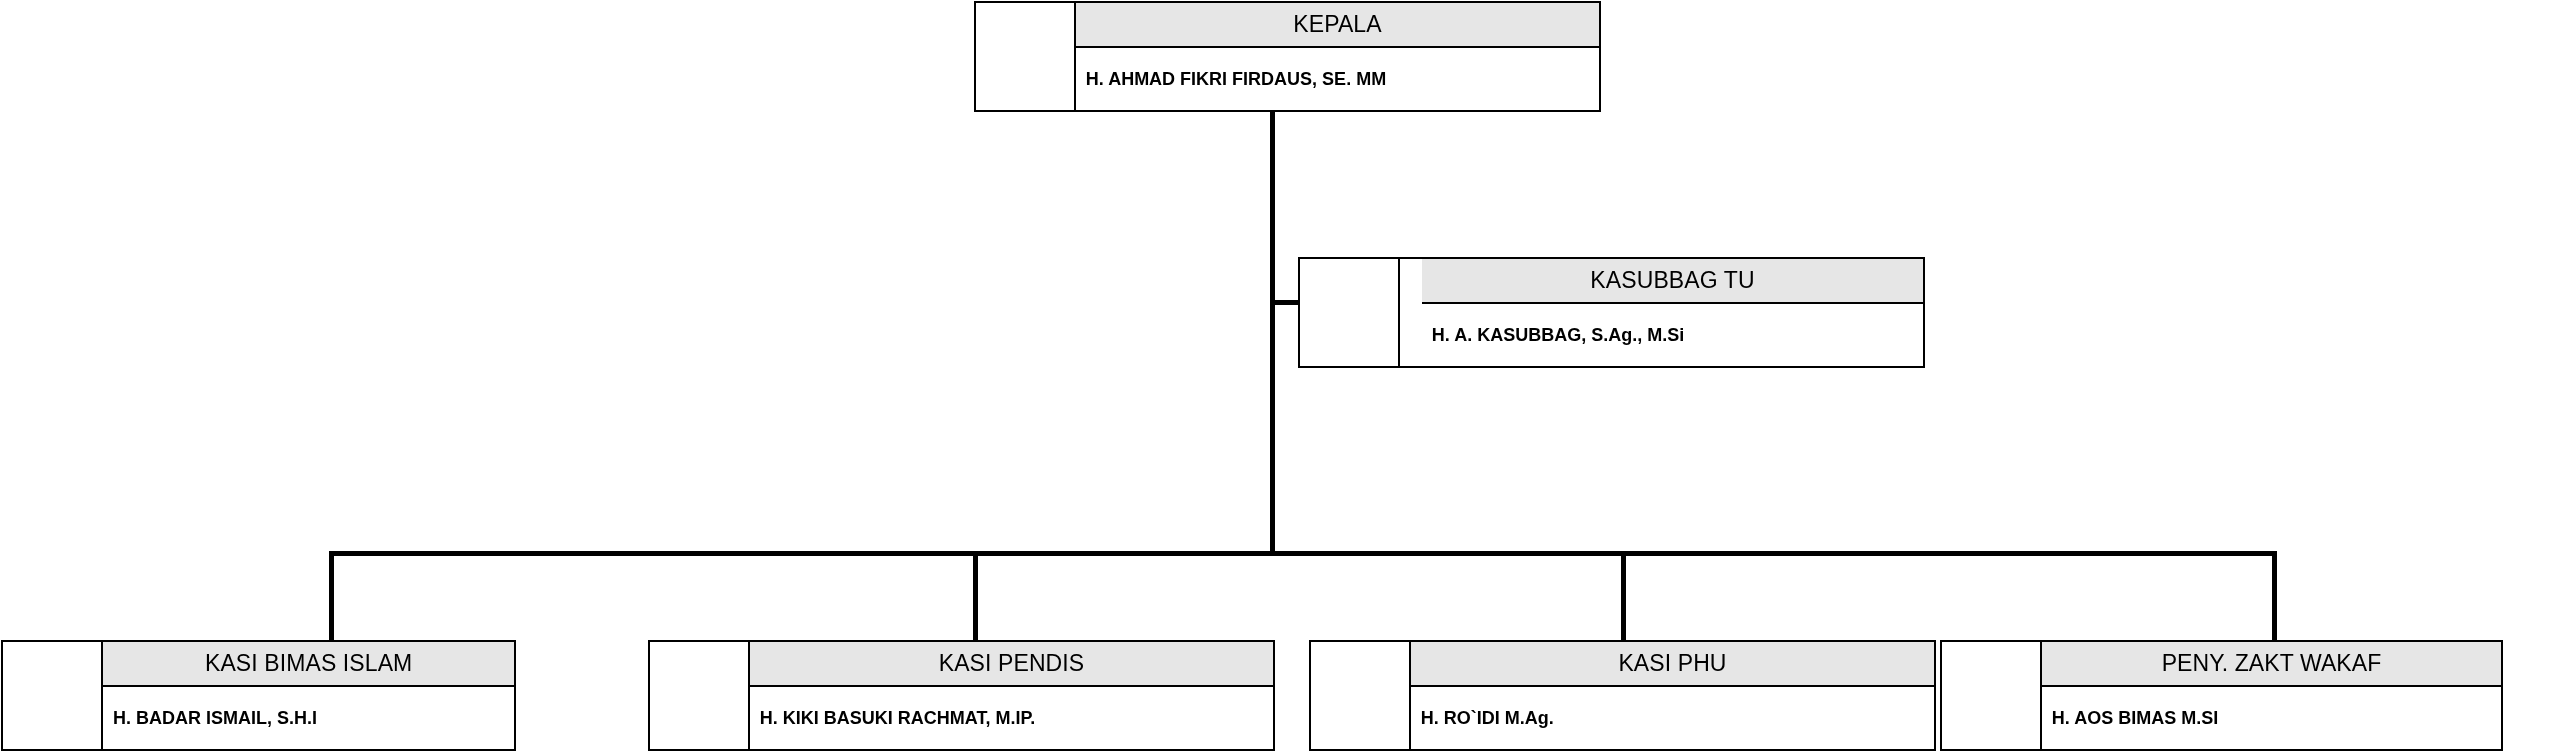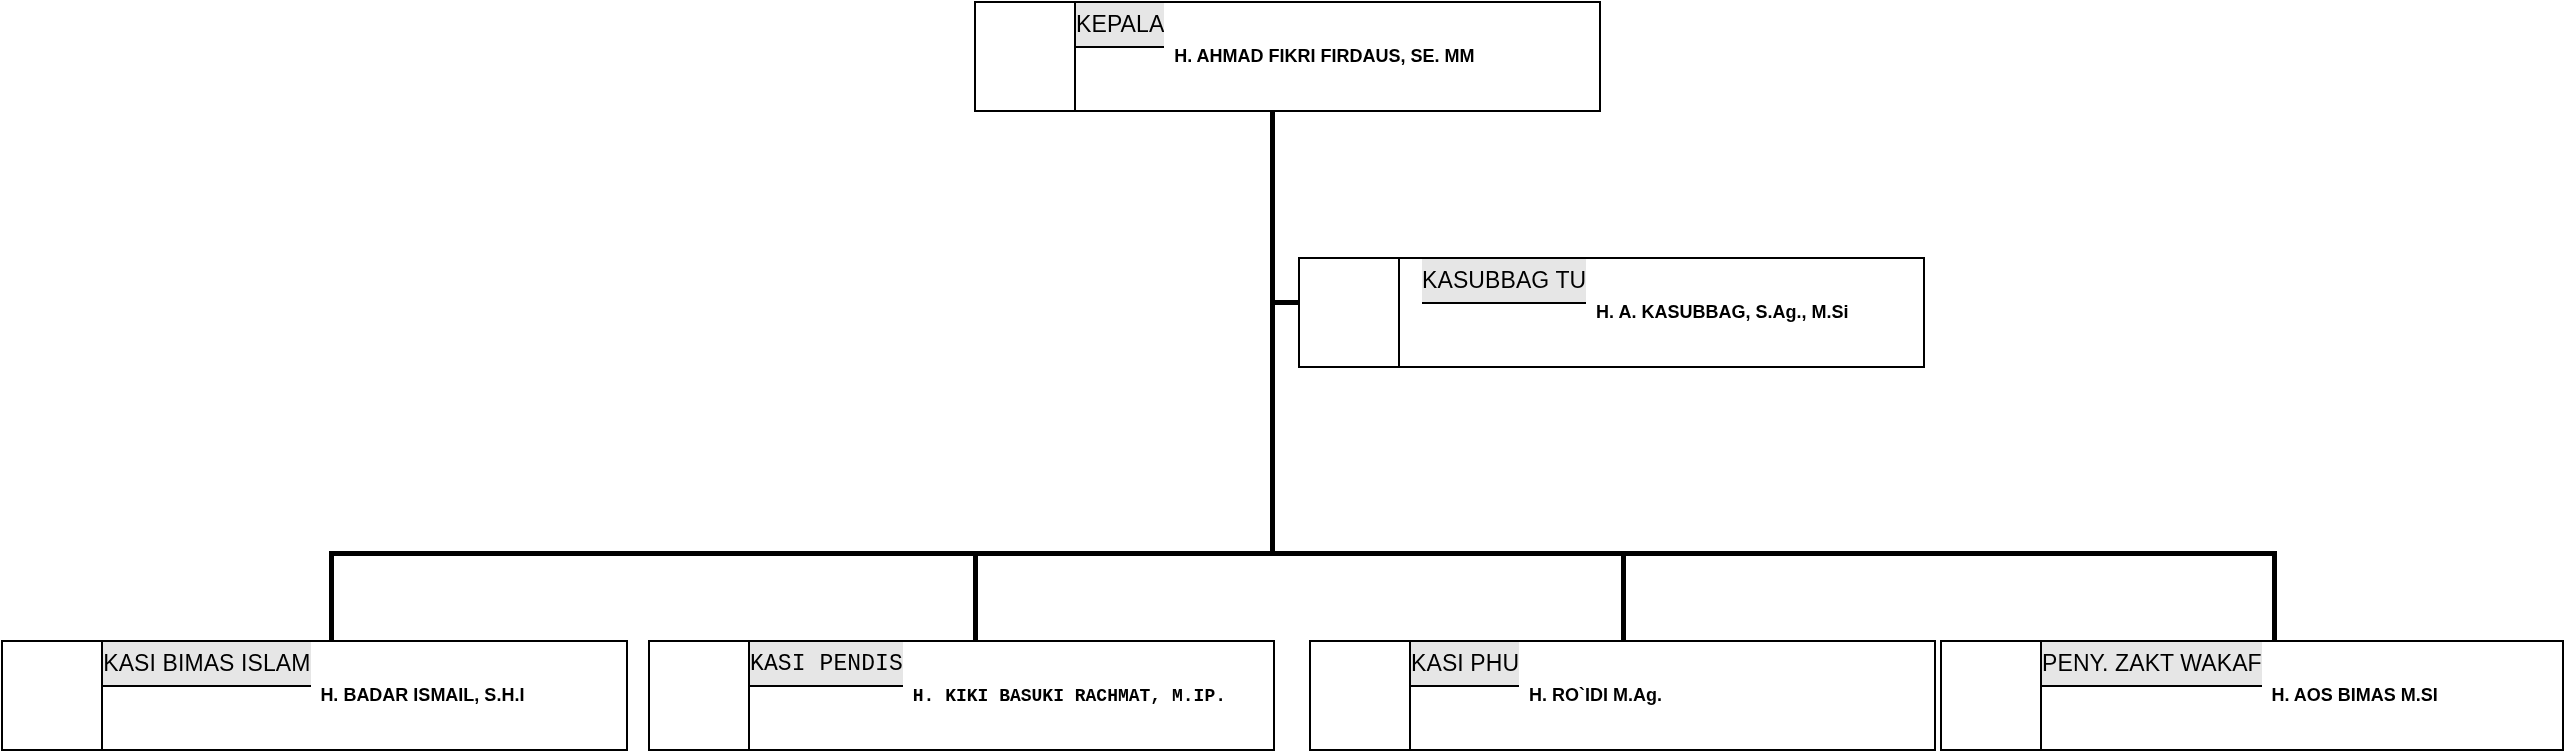--- a/index.html
+++ b/index.html
@@ -38,21 +38,21 @@
   }
   .box-stub {
     flex: 0 0 100px;
     box-sizing: border-box;
     border-right: 2.5px solid #000000;
     background: #ffffff;
   }
   .box-body {
     flex: 1 1 auto;
     display: flex;
-    flex-direction: row;
+    flex-direction: column;
     min-width: 0;
   }
   .box-title {
     box-sizing: border-box;
     height: 45px;
     background: #e6e6e6;
     border-bottom: 2.5px solid #000000;
     display: flex;
     align-items: center;
     justify-content: center;
@@ -104,45 +104,45 @@
   </div>
 
   <div class="org-box" style="left:1298px; top:257px; width:627px; height:111px;gap:22px;">
     <div class="box-stub"></div>
     <div class="box-body">
       <div class="box-title">KASUBBAG TU</div>
       <div class="box-name">H. A. KASUBBAG, S.Ag., M.Si</div>
     </div>
   </div>
 
-  <div class="org-box" style="left:1.2px; top:640px; width:627px; height:111px;">
+  <div class="org-box" style="left:1.2px; top:640px; width:515px; height:111px;">
     <div class="box-stub"></div>
     <div class="box-body">
       <div class="box-title">KASI BIMAS ISLAM</div>
       <div class="box-name">H. BADAR ISMAIL, S.H.I</div>
     </div>
   </div>
 
-  <div class="org-box" style="left:648px; top:640px; width:627px; height:111px;font-family:Liberation Mono, monospace;">
+  <div class="org-box" style="left:648px; top:640px; width:627px; height:111px;">
     <div class="box-stub"></div>
     <div class="box-body">
       <div class="box-title">KASI PENDIS</div>
       <div class="box-name">H. KIKI BASUKI RACHMAT, M.IP.</div>
     </div>
   </div>
 
   <div class="org-box" style="left:1309px; top:640px; width:627px; height:111px;">
     <div class="box-stub"></div>
     <div class="box-body">
       <div class="box-title">KASI PHU</div>
       <div class="box-name">H. RO`IDI M.Ag.</div>
     </div>
   </div>
 
-  <div class="org-box" style="left:1940px; top:640px; width:624px; height:111px;">
+  <div class="org-box" style="left:1940px; top:640px; width:563px; height:111px;">
     <div class="box-stub"></div>
     <div class="box-body">
       <div class="box-title">PENY. ZAKT WAKAF</div>
       <div class="box-name">H. AOS BIMAS M.SI</div>
     </div>
   </div>
 
 </div>
 
 

